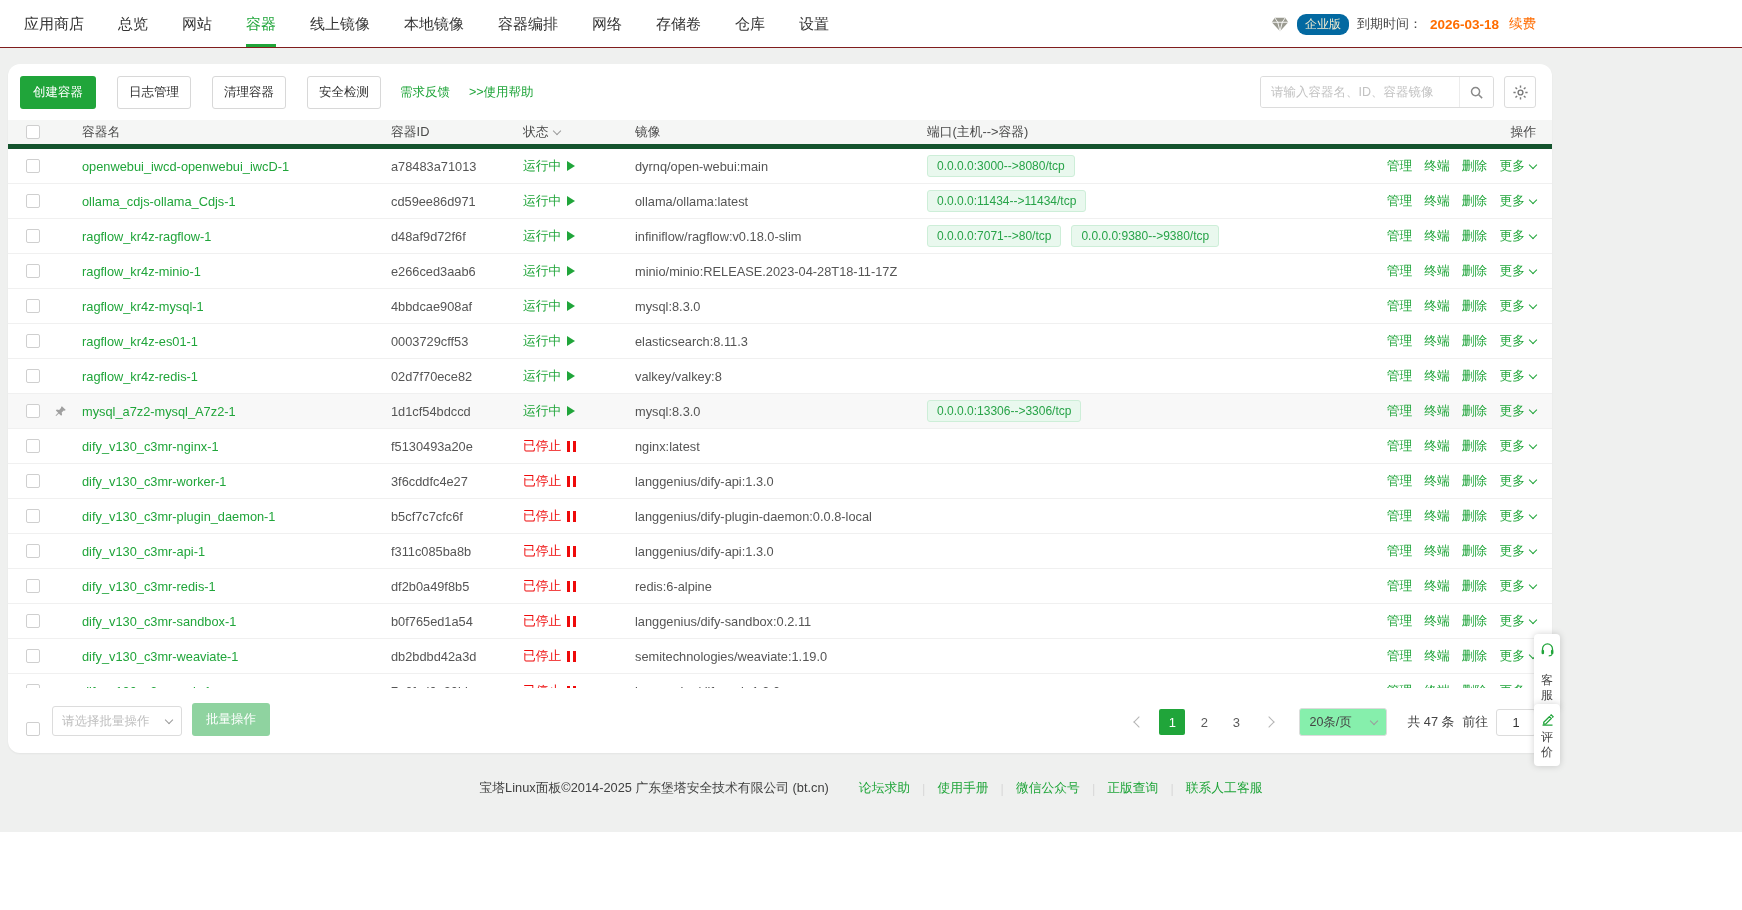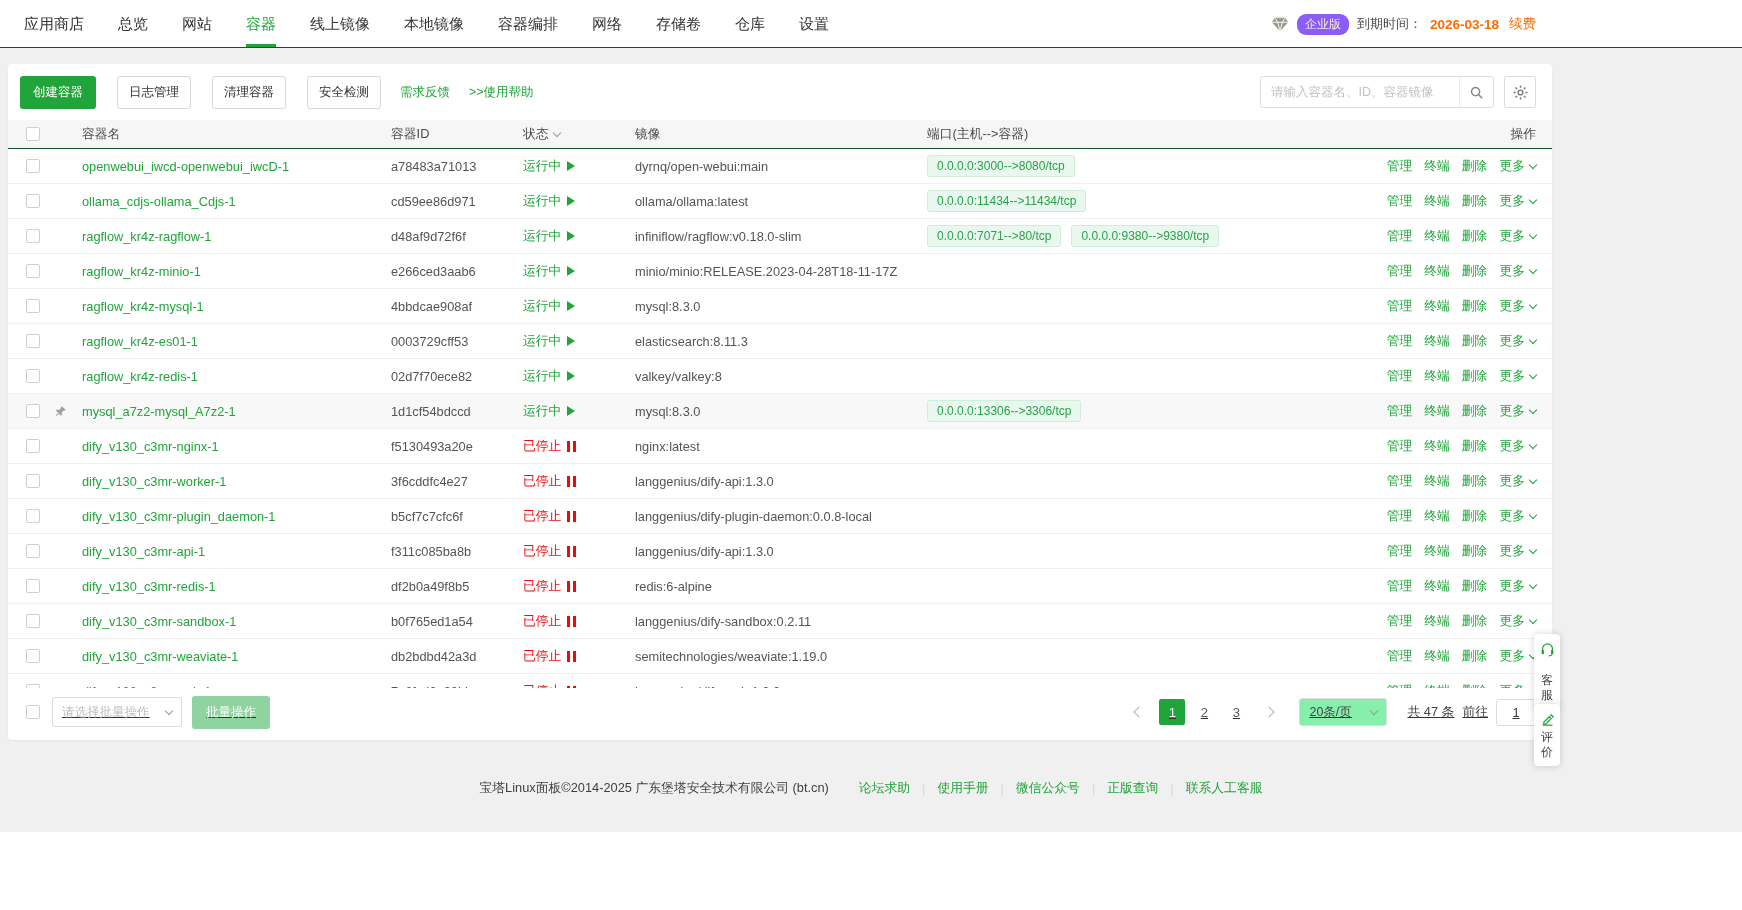--- a/index.html
+++ b/index.html
@@ -16,47 +16,47 @@
   .topnav {
     position: absolute; top: 0; left: 0; width: 100%; height: 48px;
     background: #fff; border-bottom: 1px solid #7f1d1d;
     display: flex; align-items: center; padding-left: 24px; z-index: 5;
   }
   .nav-items { display: flex; gap: 34px; height: 100%; }
   .nav-item { font-size: 15px; color: #333; line-height: 48px; cursor: pointer; position: relative; white-space: nowrap; }
   .nav-item.active { color: #20a53a; }
   .nav-item.active::after { content: ""; position: absolute; left: 0; right: 0; bottom: 0; height: 3px; background: #20a53a; }
   .license { position: absolute; right: 206px; top: 0; height: 48px; display: flex; align-items: center; gap: 8px; }
-  .vip-badge { background: #8b5cf6; color: #f5edd0; font-size: 12px; padding: 2px 8px; border-radius: 9px; }
+  .vip-badge { background: #0369a1; color: #f5edd0; font-size: 12px; padding: 2px 8px; border-radius: 9px; }
   .expiry-label { font-size: 13px; color: #4a4a4a; }
   .expiry-date { font-size: 13.5px; color: #ff6c00; font-weight: bold; }
   .renew { font-size: 13.5px; color: #ff6c00; cursor: pointer; margin-left: 2px; }
 
   
   .card {
     position: absolute; left: 8px; top: 64px; width: 1544px;
-    background: #fff; border-radius: 3px; box-shadow: 0 1px 2px rgba(0,0,0,.05);
-    padding-bottom: 4px;
+    background: #fff; border-radius: 12px; box-shadow: 0 1px 2px rgba(0,0,0,.05);
+    padding-bottom: 17px;
   }
   .toolbar { display: flex; align-items: center; height: 56px; padding: 0 16px 0 12px; }
   .btn { font-size: 12.5px; cursor: pointer; border-radius: 3px; white-space: nowrap; }
   .btn-primary { background: #20a53a; color: #fff; border: none; padding: 8px 13px; }
   .btn-plain { background: #fff; border: 1px solid #d8d8d8; color: #333; padding: 7px 11px; margin-left: 21px; }
   .link-green { color: #20a53a; font-size: 12.5px; margin-left: 19px; cursor: pointer; white-space: nowrap; }
   .toolbar-right { margin-left: auto; display: flex; align-items: center; gap: 10px; }
   .search { display: flex; height: 32px; border: 1px solid #dcdcdc; border-radius: 3px; overflow: hidden; background: #fff; }
   .search input { border: none; outline: none; width: 198px; padding: 0 10px; font-size: 12.5px; color: #333; font-family: inherit; }
   .search input::placeholder { color: #c2c2c2; }
   .search-btn { width: 34px; display: flex; align-items: center; justify-content: center; border: none; border-left: 1px solid #ececec; background: #fff; cursor: pointer; }
   .gear-btn { width: 32px; height: 32px; border: 1px solid #dcdcdc; border-radius: 3px; background: #fff; display: flex; align-items: center; justify-content: center; cursor: pointer; }
 
   
   .theader {
     display: flex; align-items: center; height: 29px; background: #f5f6f5;
-    border-bottom: 1px solid #14532d; font-size: 12.8px; color: #4a4a4a;
+    border-bottom: 5px solid #14532d; font-size: 12.8px; color: #4a4a4a;
     padding: 0 16px 0 12px;
   }
   .c-check  { width: 34px;  flex: none; display: flex; align-items: center; }
   .c-check .checkbox { margin-left: 6px; }
   .c-pin    { width: 22px;  flex: none; display: flex; align-items: center; }
   .c-name   { width: 315px; flex: none; padding-left: 6px; overflow: hidden; white-space: nowrap; }
   .c-id     { width: 132px; flex: none; color: #555; }
   .c-status { width: 112px; flex: none; display: flex; align-items: center; }
   .c-image  { width: 292px; flex: none; color: #555; overflow: hidden; white-space: nowrap; }
   .c-ports  { flex: 1; display: flex; align-items: center; gap: 10px; overflow: hidden; }
@@ -81,21 +81,21 @@
   .port-badge { background: #e9f8ee; border: 1px solid #cdeed8; color: #27a348; font-size: 12px;
                 padding: 3px 9px; border-radius: 3px; white-space: nowrap; }
   .c-actions a { color: #20a53a; font-size: 12.8px; cursor: pointer; display: inline-flex; align-items: center; white-space: nowrap; }
 
   .chev { display: inline-block; width: 6px; height: 6px; border-right: 1.4px solid currentColor;
           border-bottom: 1.4px solid currentColor; transform: rotate(45deg); margin-left: 5px; vertical-align: 3px; margin-bottom: 2px; }
   .chev-gray { color: #9b9b9b; }
   .checkbox { display: inline-block; width: 14px; height: 14px; border: 1px solid #cfcfcf; border-radius: 2px; background: #fff; cursor: pointer; flex: none; }
 
   
-  .bbar { display: flex; align-items: center; height: 48px; padding: 0 16px 0 12px; text-decoration: underline; }
+  .bbar { display: flex; align-items: flex-end; height: 48px; padding: 0 16px 0 12px; }
   .bbar > .checkbox { margin-left: 6px; }
   .batch-select { width: 130px; height: 30px; border: 1px solid #dcdcdc; border-radius: 3px; background: #fff;
                   display: flex; align-items: center; justify-content: space-between; padding: 0 9px;
                   color: #bdbdbd; font-size: 12.5px; margin-left: 12px; cursor: pointer; }
   .batch-btn { margin-left: 10px; background: #8fd3a0; color: #fff; border: none; border-radius: 3px;
                padding: 8px 14px; font-size: 12.5px; cursor: pointer; }
   .bbar-right { margin-left: auto; display: flex; align-items: center; gap: 8px; }
   .plist { display: flex; gap: 6px; }
   .pagebtn { min-width: 26px; height: 26px; display: flex; align-items: center; justify-content: center;
              font-size: 13px; color: #5a5a5a; border-radius: 2px; cursor: pointer; }

